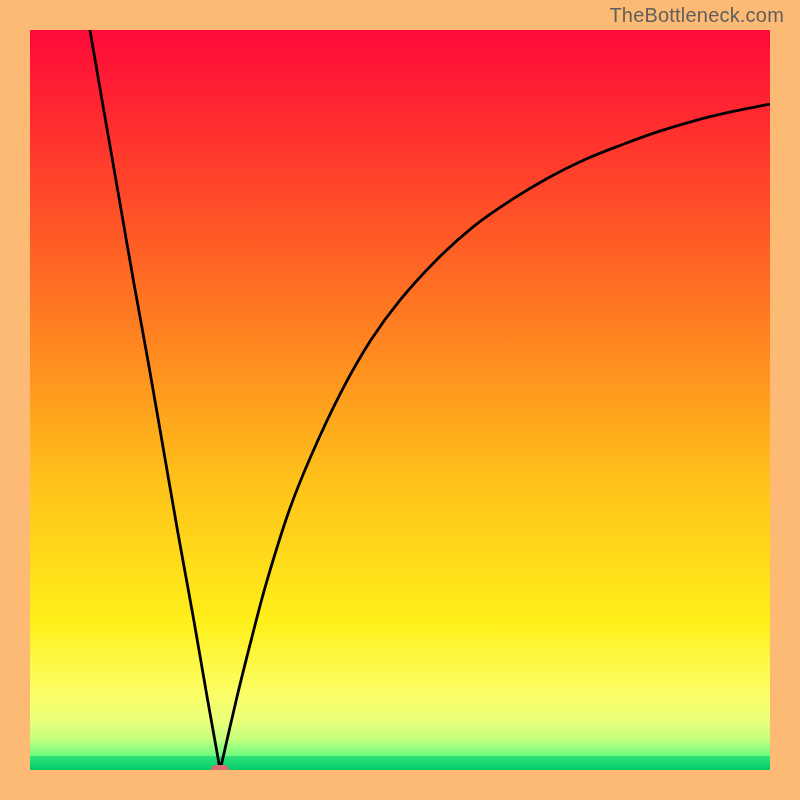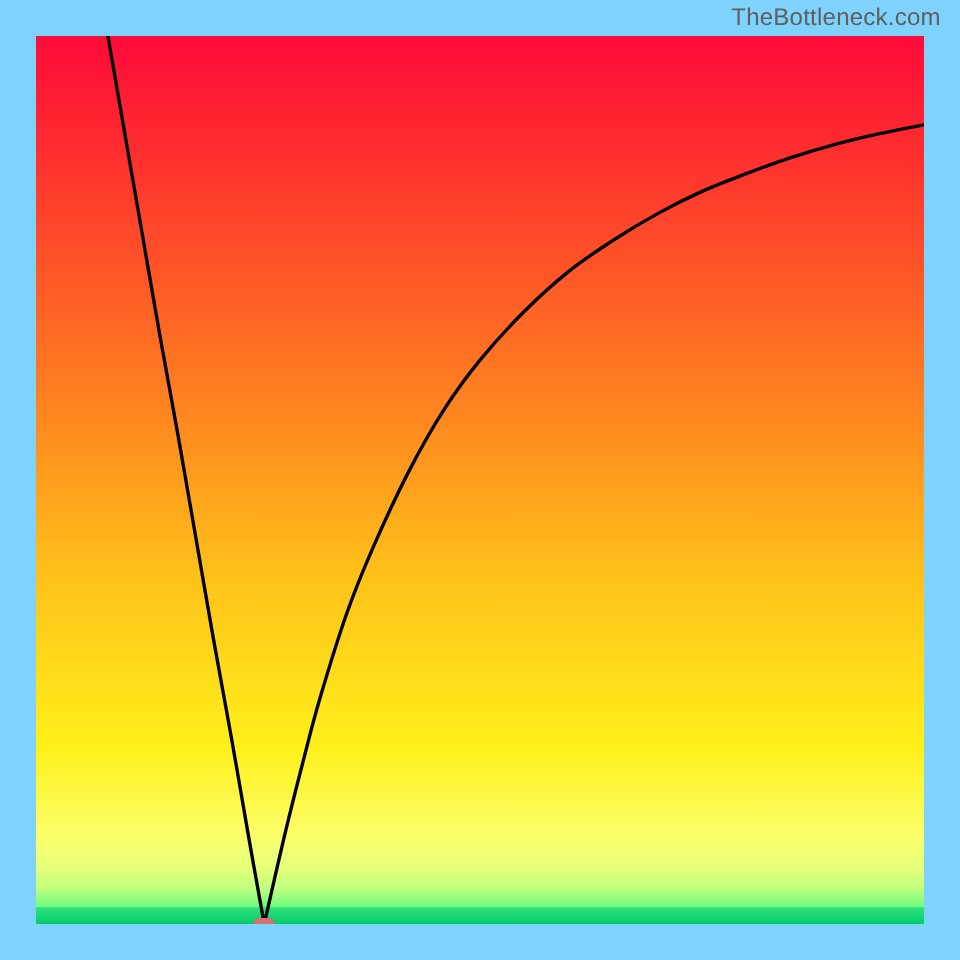--- a/index.html
+++ b/index.html
@@ -10,21 +10,21 @@
     overflow: hidden;
     font-family: Arial, Helvetica, sans-serif;
     background: #000;
   }
   .frame {
     position: absolute;
     top: 0;
     left: 0;
     width: 800px;
     height: 800px;
-    background: #7dd3fc;
+    background: #fdba74;
   }
   .watermark {
     position: absolute;
     top: 4px;
     right: 16px;
     color: #5e5e5e;
     font-size: 20px;
     font-weight: 500;
     letter-spacing: 0.2px;
     z-index: 20;

